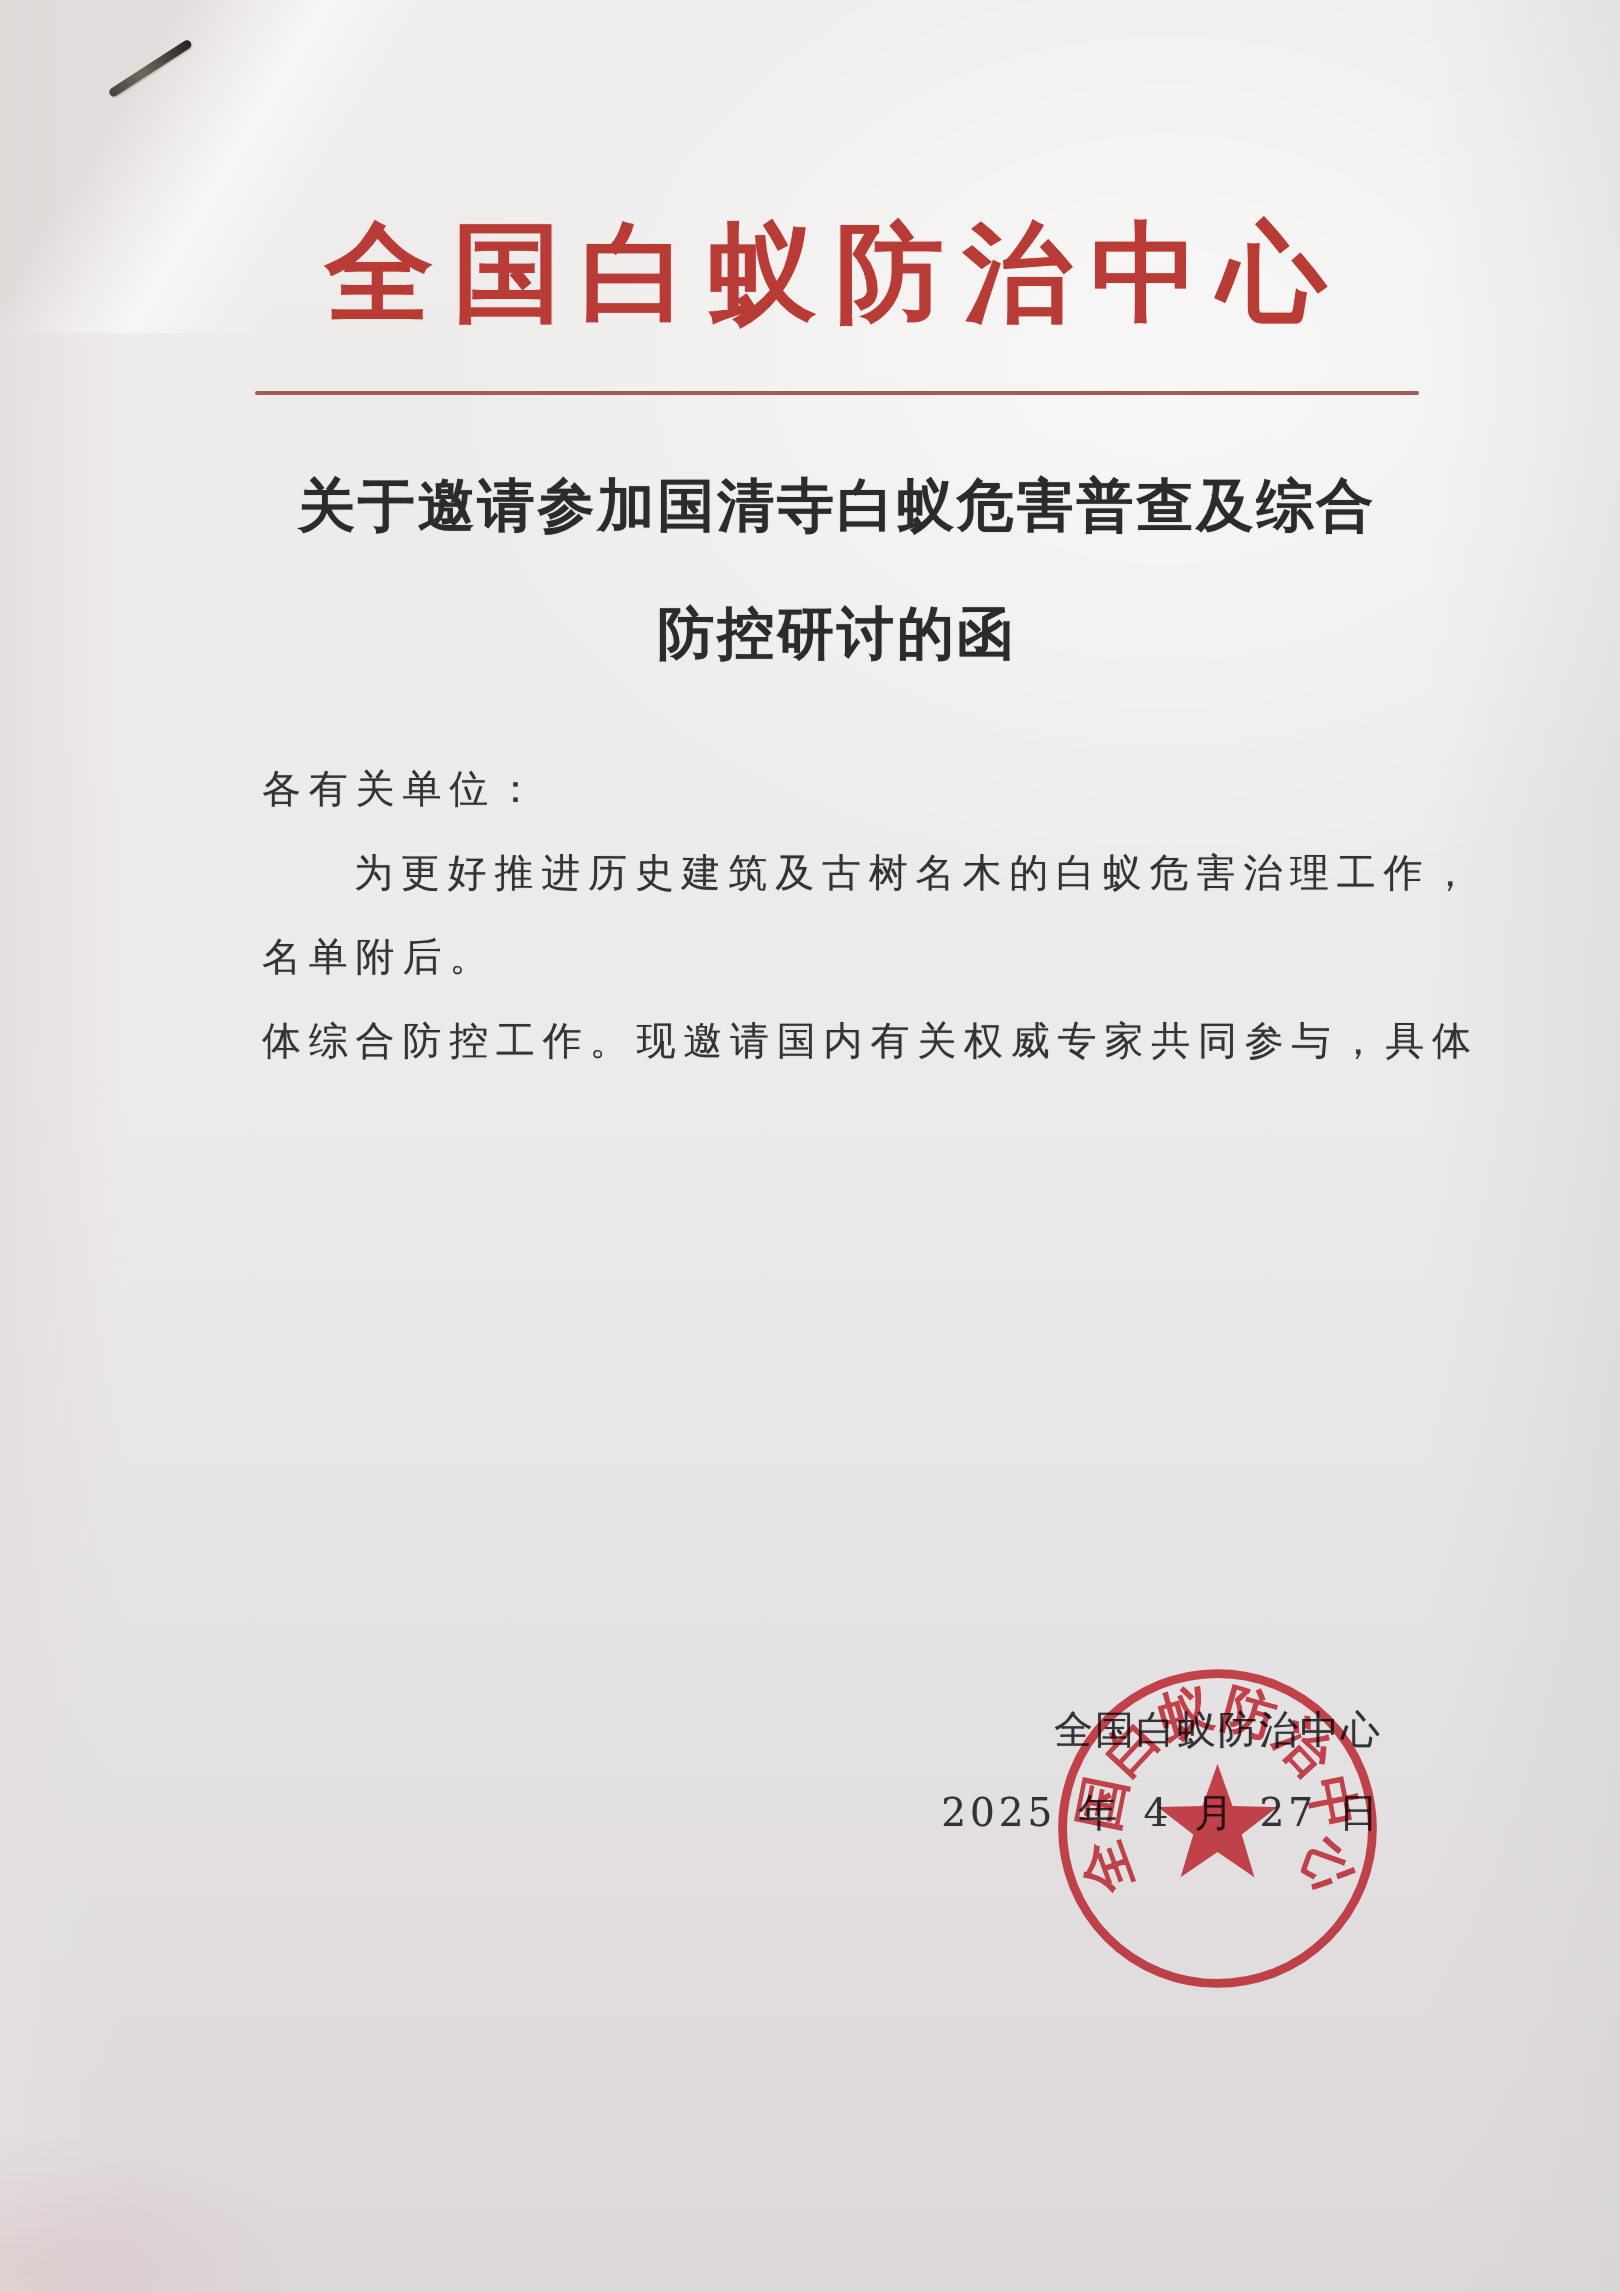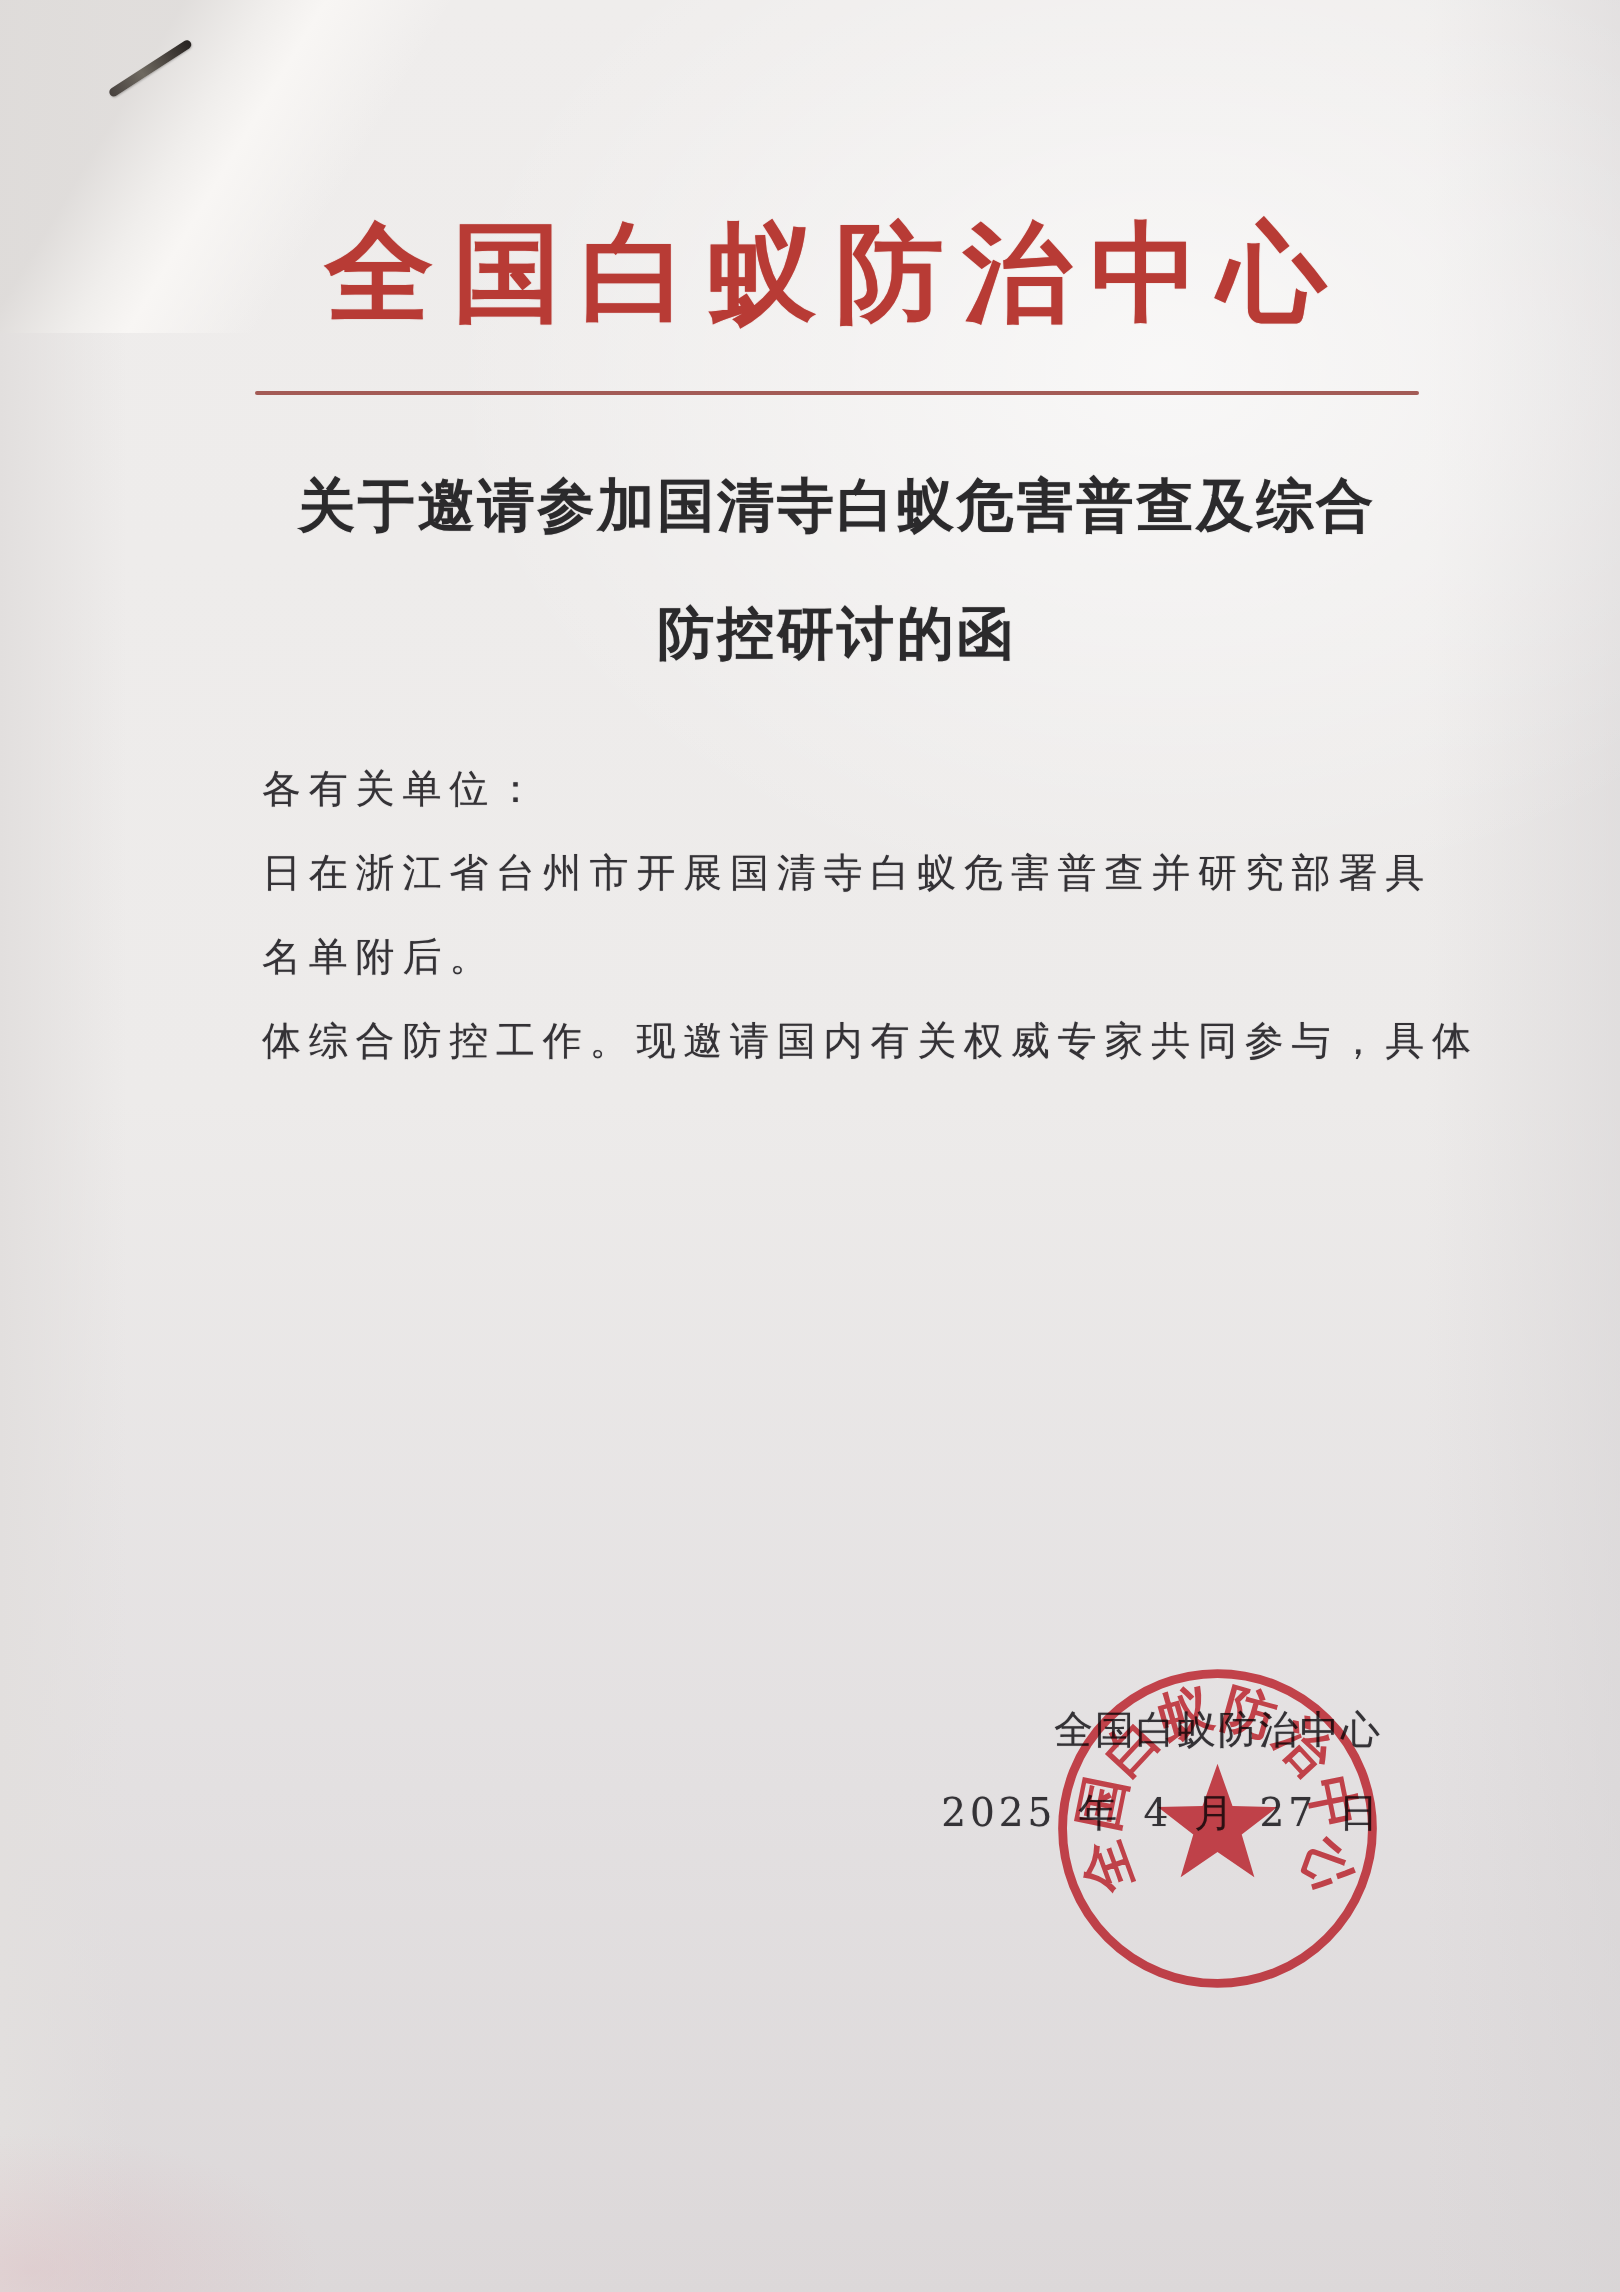--- a/index.html
+++ b/index.html
@@ -89,21 +89,21 @@
 
   <div class="letterhead">全国白蚁防治中心</div>
 
   <div class="rule"></div>
 
   <div class="title t1">关于邀请参加国清寺白蚁危害普查及综合</div>
   <div class="title t2">防控研讨的函</div>
 
   <div class="letter-body">
     <div class="line greeting">各有关单位：</div>
-    <div class="line">日在浙江省台州市开展国清寺白蚁危害普查并研究部署具</div>
+    <div class="line indent">为更好推进历史建筑及古树名木的白蚁危害治理工作，</div>
     <div class="line">名单附后。</div>
     <div class="line">体综合防控工作。现邀请国内有关权威专家共同参与，具体</div>
   </div>
 
   <div class="sig">全国白蚁防治中心</div>
   <div class="date">2025 年 4 月 27 日</div>
 
   <svg class="seal" viewBox="0 0 360 360">
     <circle class="ring" cx="180" cy="180" r="158"></circle>
     <path class="star" d="M0,-64 L15.3,-21 L60.9,-19.8 L24.7,8 L37.6,51.8 L0,26 L-37.6,51.8 L-24.7,8 L-60.9,-19.8 L-15.3,-21 Z" transform="translate(180 178)"></path>

